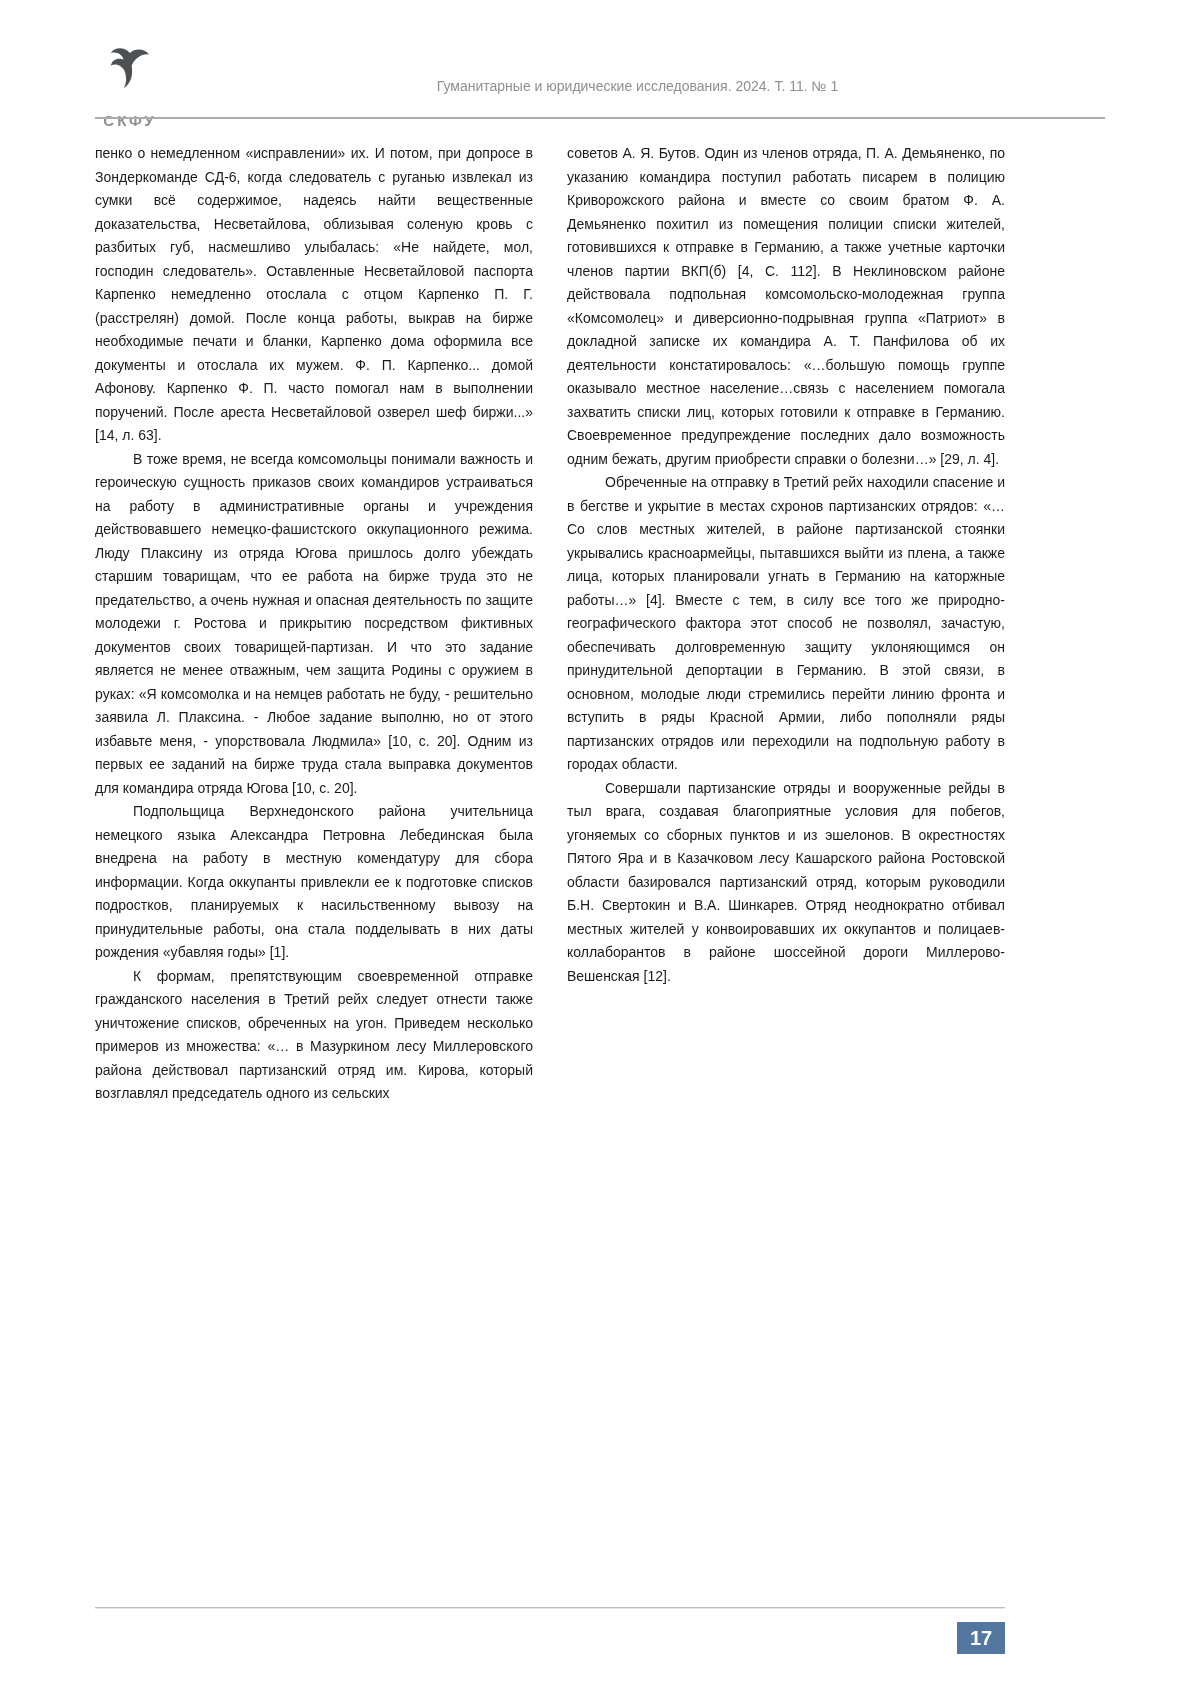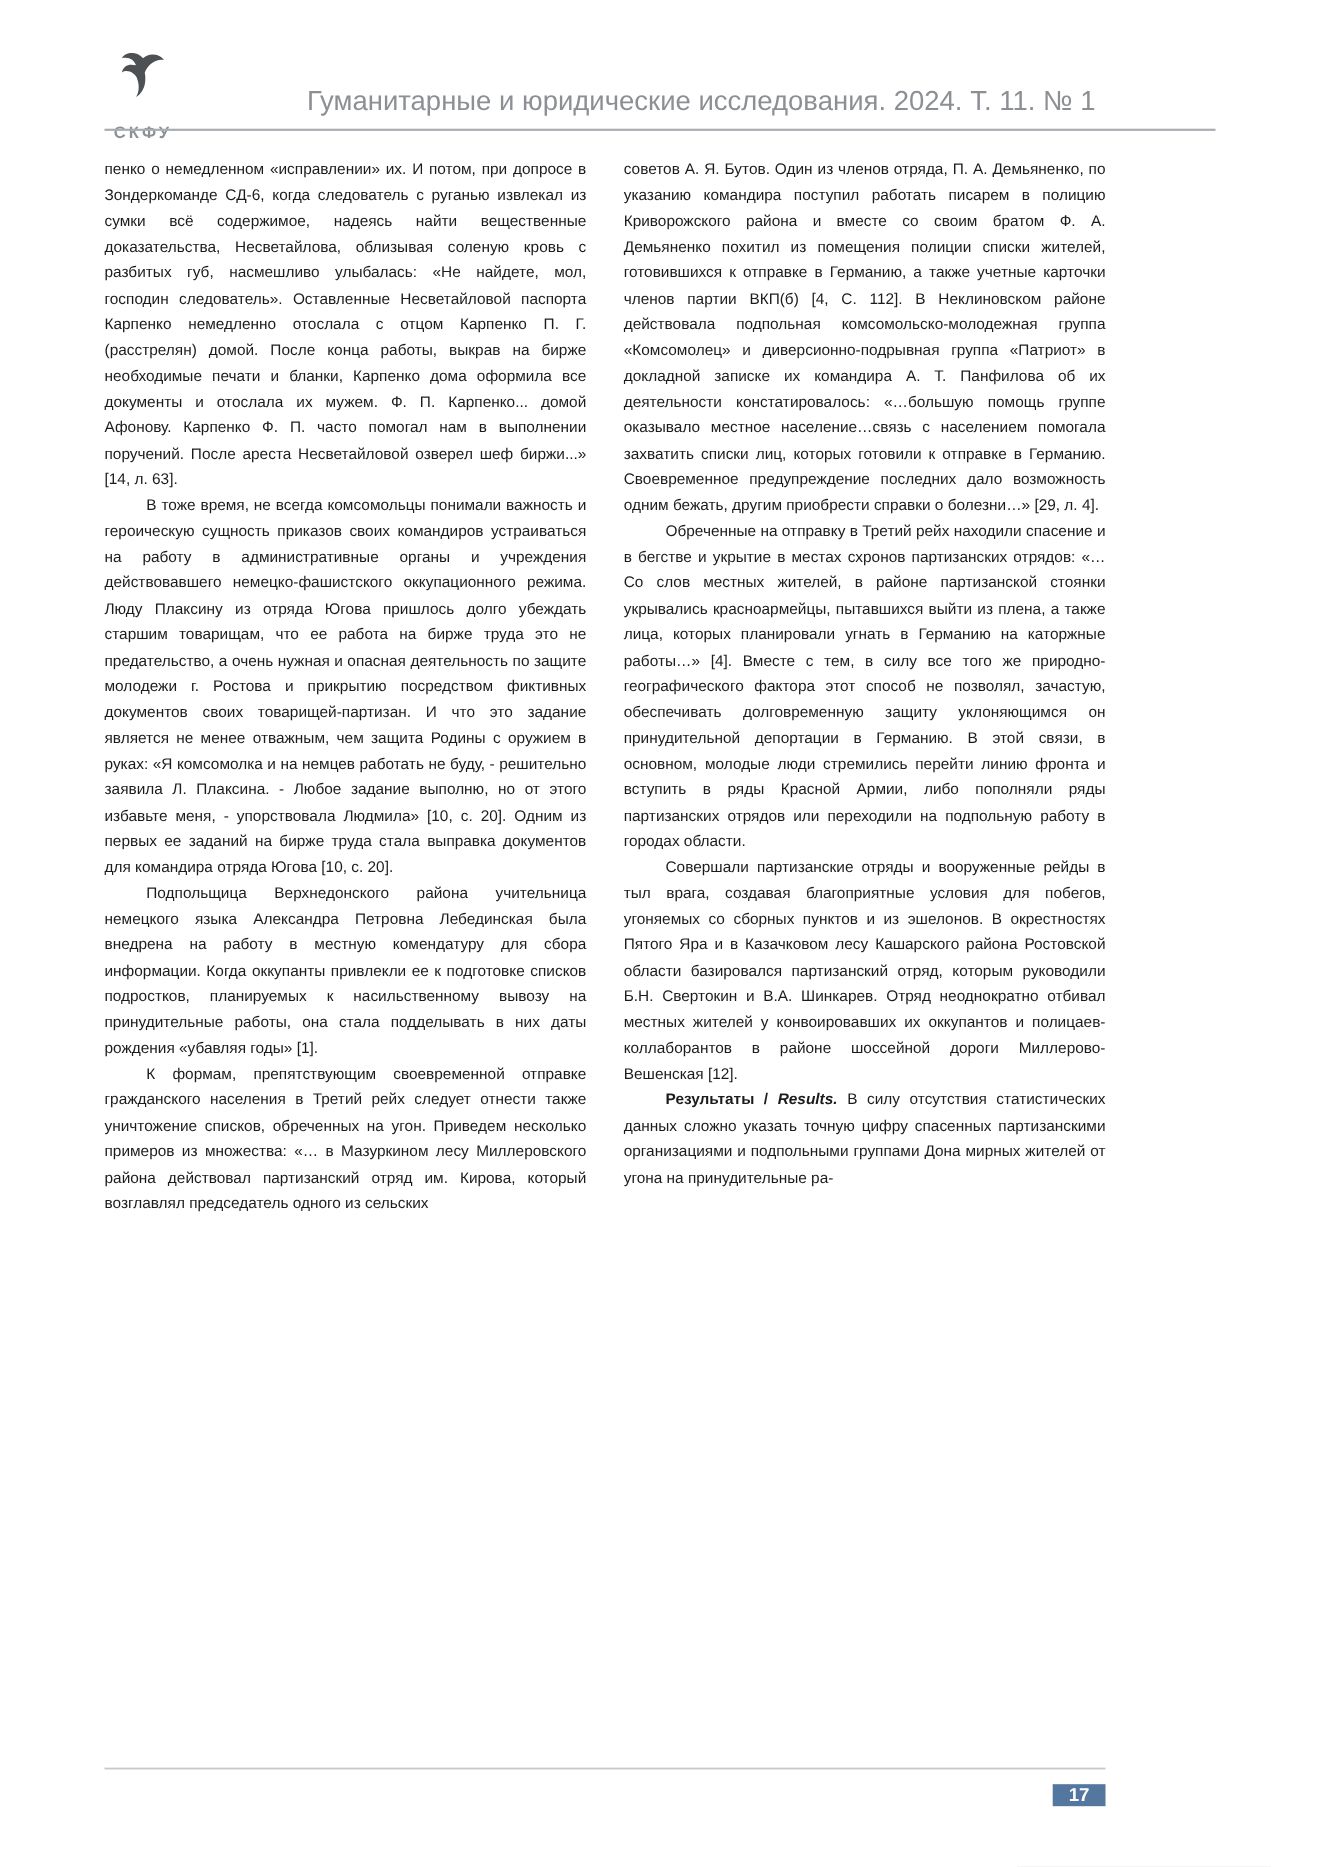--- a/index.html
+++ b/index.html
@@ -29,21 +29,21 @@
     letter-spacing: 3px;
     color: #8e9194;
     font-weight: bold;
   }
   .journal-title {
     position: absolute;
     top: 78px;
     left: 170px;
     right: 95px;
     text-align: center;
-    font-size: 25px;
+    font-size: 14px;
     color: #8c8f93;
   }
   .header-rule {
     position: absolute;
     top: 117px;
     left: 95px;
     width: 1010px;
     height: 2px;
     background: #a9adb1;
   }
@@ -76,24 +76,24 @@
     width: 910px;
     height: 1px;
     background: #b9bdc2;
     box-shadow: 0 1px 0 rgba(185,189,194,0.4);
   }
   .page-number {
     position: absolute;
     top: 1622px;
     left: 957px;
     width: 48px;
-    height: 20px;
+    height: 32px;
     background: #54779f;
     color: #ffffff;
-    font-size: 17px;
+    font-size: 20px;
     font-weight: bold;
     display: flex;
     align-items: center;
     justify-content: center;
   }
 </style>
 </head>
 <body>
 
 <div class="page">
@@ -115,21 +115,20 @@
     <section class="col">
         <p class="para"><span>пенко о немедленном «исправлении» их. И потом, при допросе в Зондеркоманде СД-6, когда следователь с руганью извлекал из сумки всё содержимое, надеясь найти вещественные доказательства, Несветайлова, облизывая соленую кровь с разбитых губ, насмешливо улыбалась: «Не найдете, мол, господин следователь». Оставленные Несветайловой паспорта Карпенко немедленно отослала с отцом Карпенко П. Г. (расстрелян) домой. После конца работы, выкрав на бирже необходимые печати и бланки, Карпенко дома оформила все документы и отослала их мужем. Ф. П. Карпенко... домой Афонову. Карпенко Ф. П. часто помогал нам в выполнении поручений. После ареста Несветайловой озверел шеф биржи...» [14, л. 63].</span></p>
         <p class="para indent"><span>В тоже время, не всегда комсомольцы понимали важность и героическую сущность приказов своих командиров устраиваться на работу в административные органы и учреждения действовавшего немецко-фашистского оккупационного режима. Люду Плаксину из отряда Югова пришлось долго убеждать старшим товарищам, что ее работа на бирже труда это не предательство, а очень нужная и опасная деятельность по защите молодежи г. Ростова и прикрытию посредством фиктивных документов своих товарищей-партизан. И что это задание является не менее отважным, чем защита Родины с оружием в руках: «Я комсомолка и на немцев работать не буду, - решительно заявила Л. Плаксина. - Любое задание выполню, но от этого избавьте меня, - упорствовала Людмила» [10, с. 20]. Одним из первых ее заданий на бирже труда стала выправка документов для командира отряда Югова [10, с. 20].</span></p>
         <p class="para indent"><span>Подпольщица Верхнедонского района учительница немецкого языка Александра Петровна Лебединская была внедрена на работу в местную комендатуру для сбора информации. Когда оккупанты привлекли ее к подготовке списков подростков, планируемых к насильственному вывозу на принудительные работы, она стала подделывать в них даты рождения «убавляя годы» [1].</span></p>
         <p class="para indent"><span>К формам, препятствующим своевременной отправке гражданского населения в Третий рейх следует отнести также уничтожение списков, обреченных на угон. Приведем несколько примеров из множества: «… в Мазуркином лесу Миллеровского района действовал партизанский отряд им. Кирова, который возглавлял председатель одного из сельских</span></p>
       </section>
     <section class="col">
         <p class="para"><span>советов А. Я. Бутов. Один из членов отряда, П. А. Демьяненко, по указанию командира поступил работать писарем в полицию Криворожского района и вместе со своим братом Ф. А. Демьяненко похитил из помещения полиции списки жителей, готовившихся к отправке в Германию, а также учетные карточки членов партии ВКП(б) [4, С. 112]. В Неклиновском районе действовала подпольная комсомольско-молодежная группа «Комсомолец» и диверсионно-подрывная группа «Патриот» в докладной записке их командира А. Т. Панфилова об их деятельности констатировалось: «…большую помощь группе оказывало местное население…связь с населением помогала захватить списки лиц, которых готовили к отправке в Германию. Своевременное предупреждение последних дало возможность одним бежать, другим приобрести справки о болезни…» [29, л. 4].</span></p>
         <p class="para indent"><span>Обреченные на отправку в Третий рейх находили спасение и в бегстве и укрытие в местах схронов партизанских отрядов: «…Со слов местных жителей, в районе партизанской стоянки укрывались красноармейцы, пытавшихся выйти из плена, а также лица, которых планировали угнать в Германию на каторжные работы…» [4]. Вместе с тем, в силу все того же природно-географического фактора этот способ не позволял, зачастую, обеспечивать долговременную защиту уклоняющимся он принудительной депортации в Германию. В этой связи, в основном, молодые люди стремились перейти линию фронта и вступить в ряды Красной Армии, либо пополняли ряды партизанских отрядов или переходили на подпольную работу в городах области.</span></p>
         <p class="para indent"><span>Совершали партизанские отряды и вооруженные рейды в тыл врага, создавая благоприятные условия для побегов, угоняемых со сборных пунктов и из эшелонов. В окрестностях Пятого Яра и в Казачковом лесу Кашарского района Ростовской области базировался партизанский отряд, которым руководили Б.Н. Свертокин и В.А. Шинкарев. Отряд неоднократно отбивал местных жителей у конвоировавших их оккупантов и полицаев-коллаборантов в районе шоссейной дороги Миллерово-Вешенская [12].</span></p>
-        <p class="para indent"><span class="bold">Результаты</span><span class="bold"> / </span><span class="bold-italic">Results.</span><span>  В силу отсутствия статистических данных сложно указать точную цифру спасенных партизанскими организациями и подпольными группами Дона мирных жителей от угона на принудительные ра-</span></p>
       </section>
   </main>
 
   <footer>
     <div class="footer-rule"></div>
     <div class="page-number">17</div>
   </footer>
 
 </div>
 

